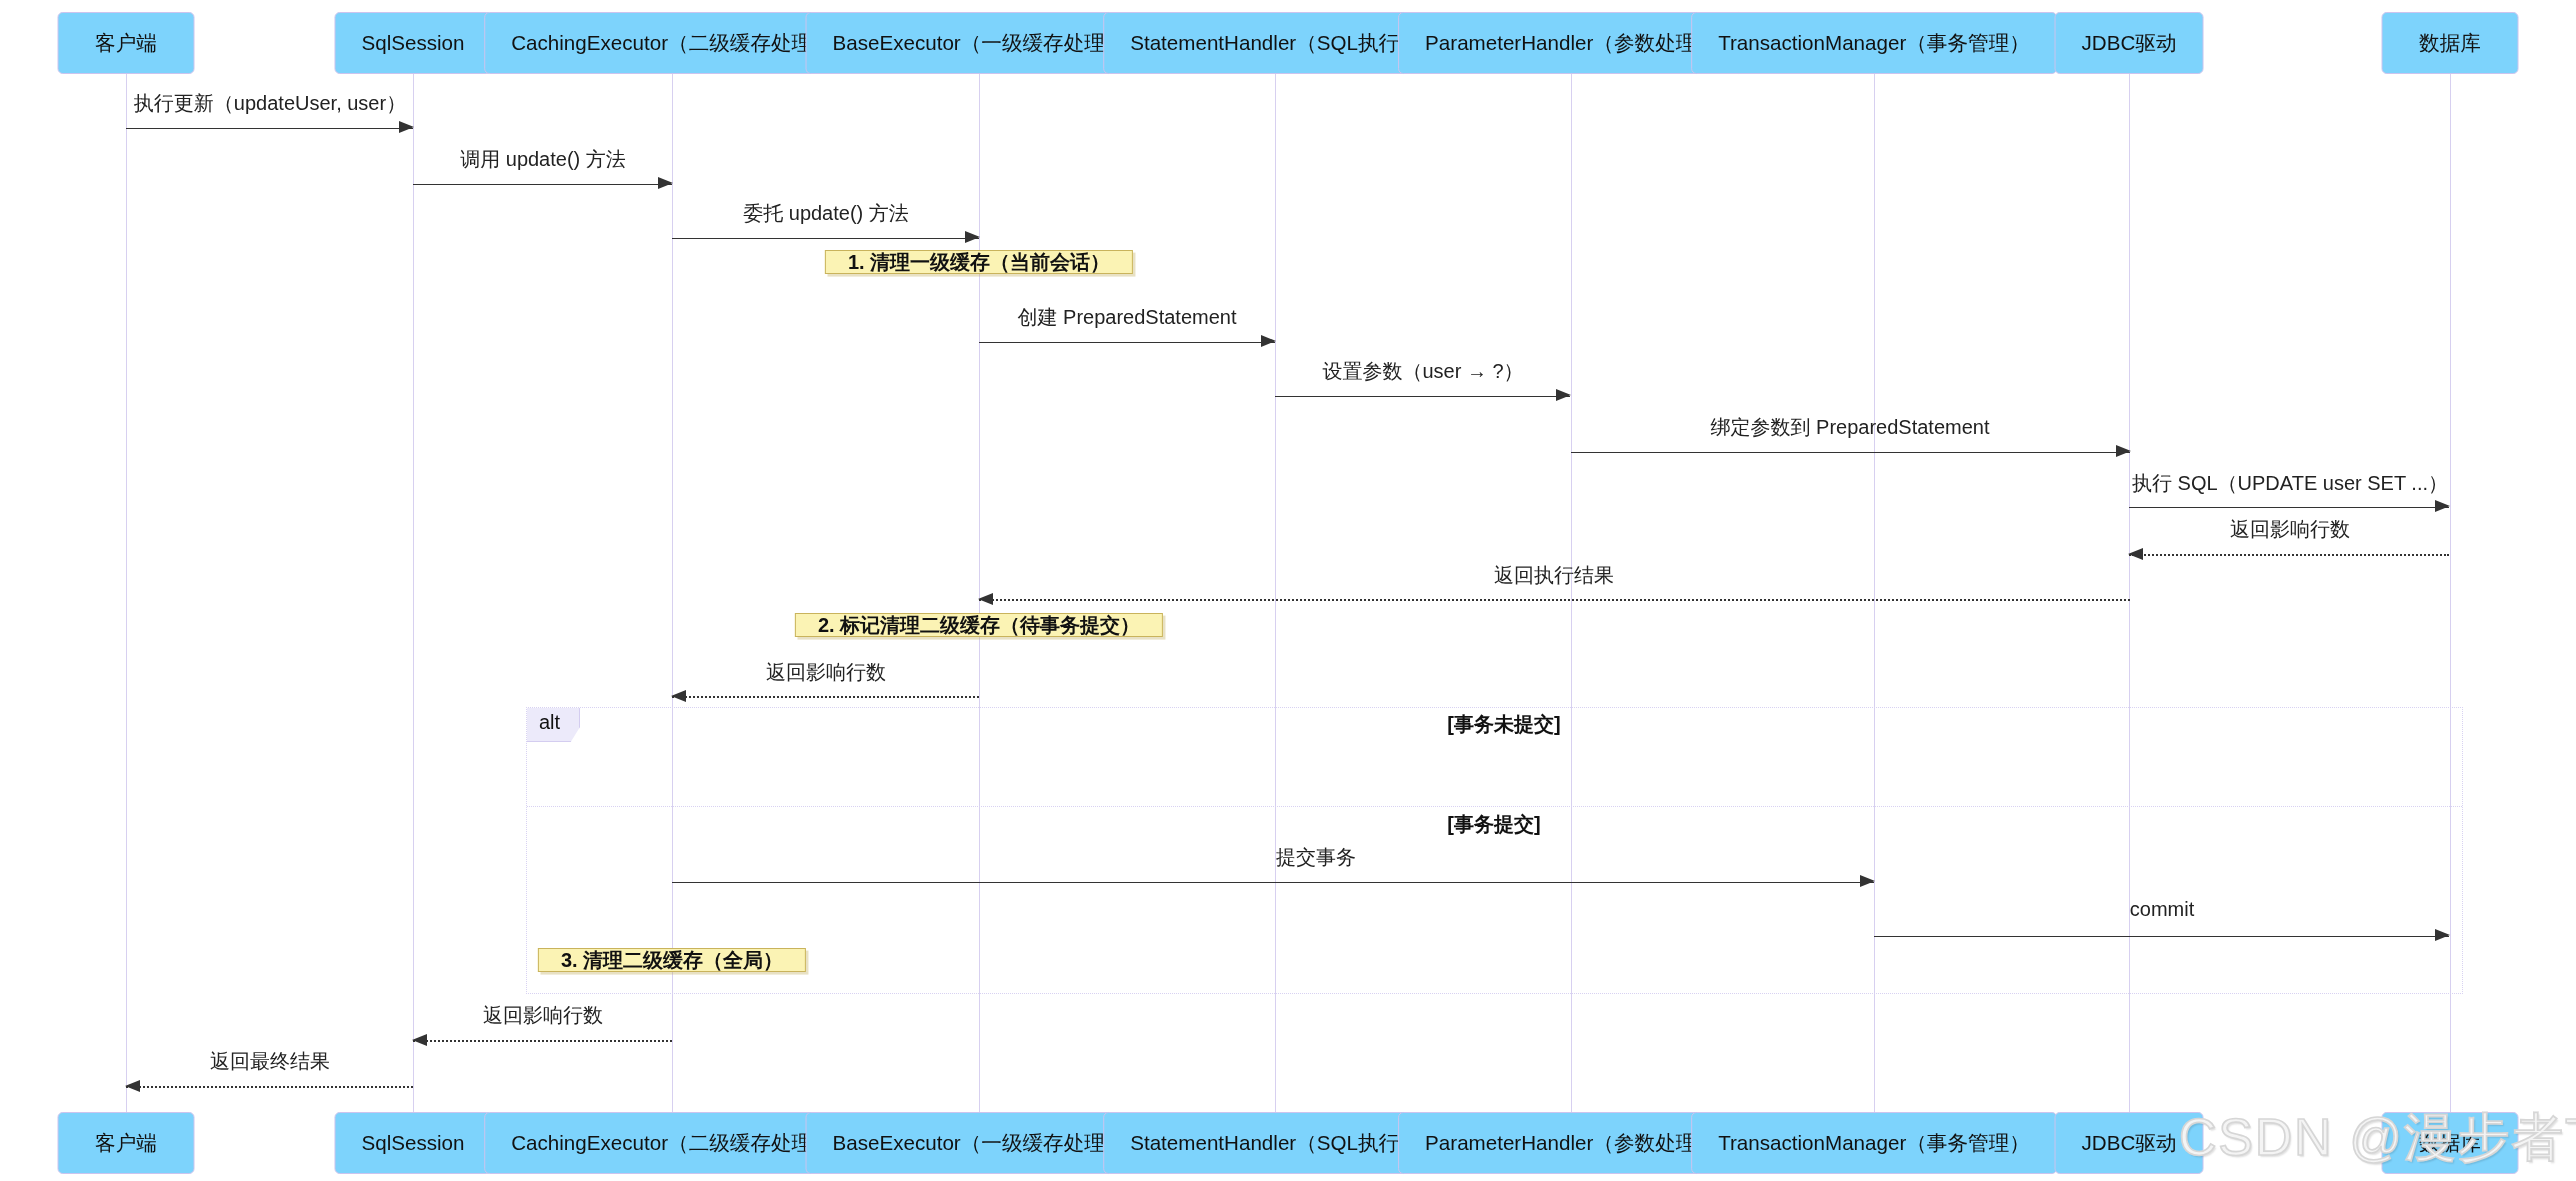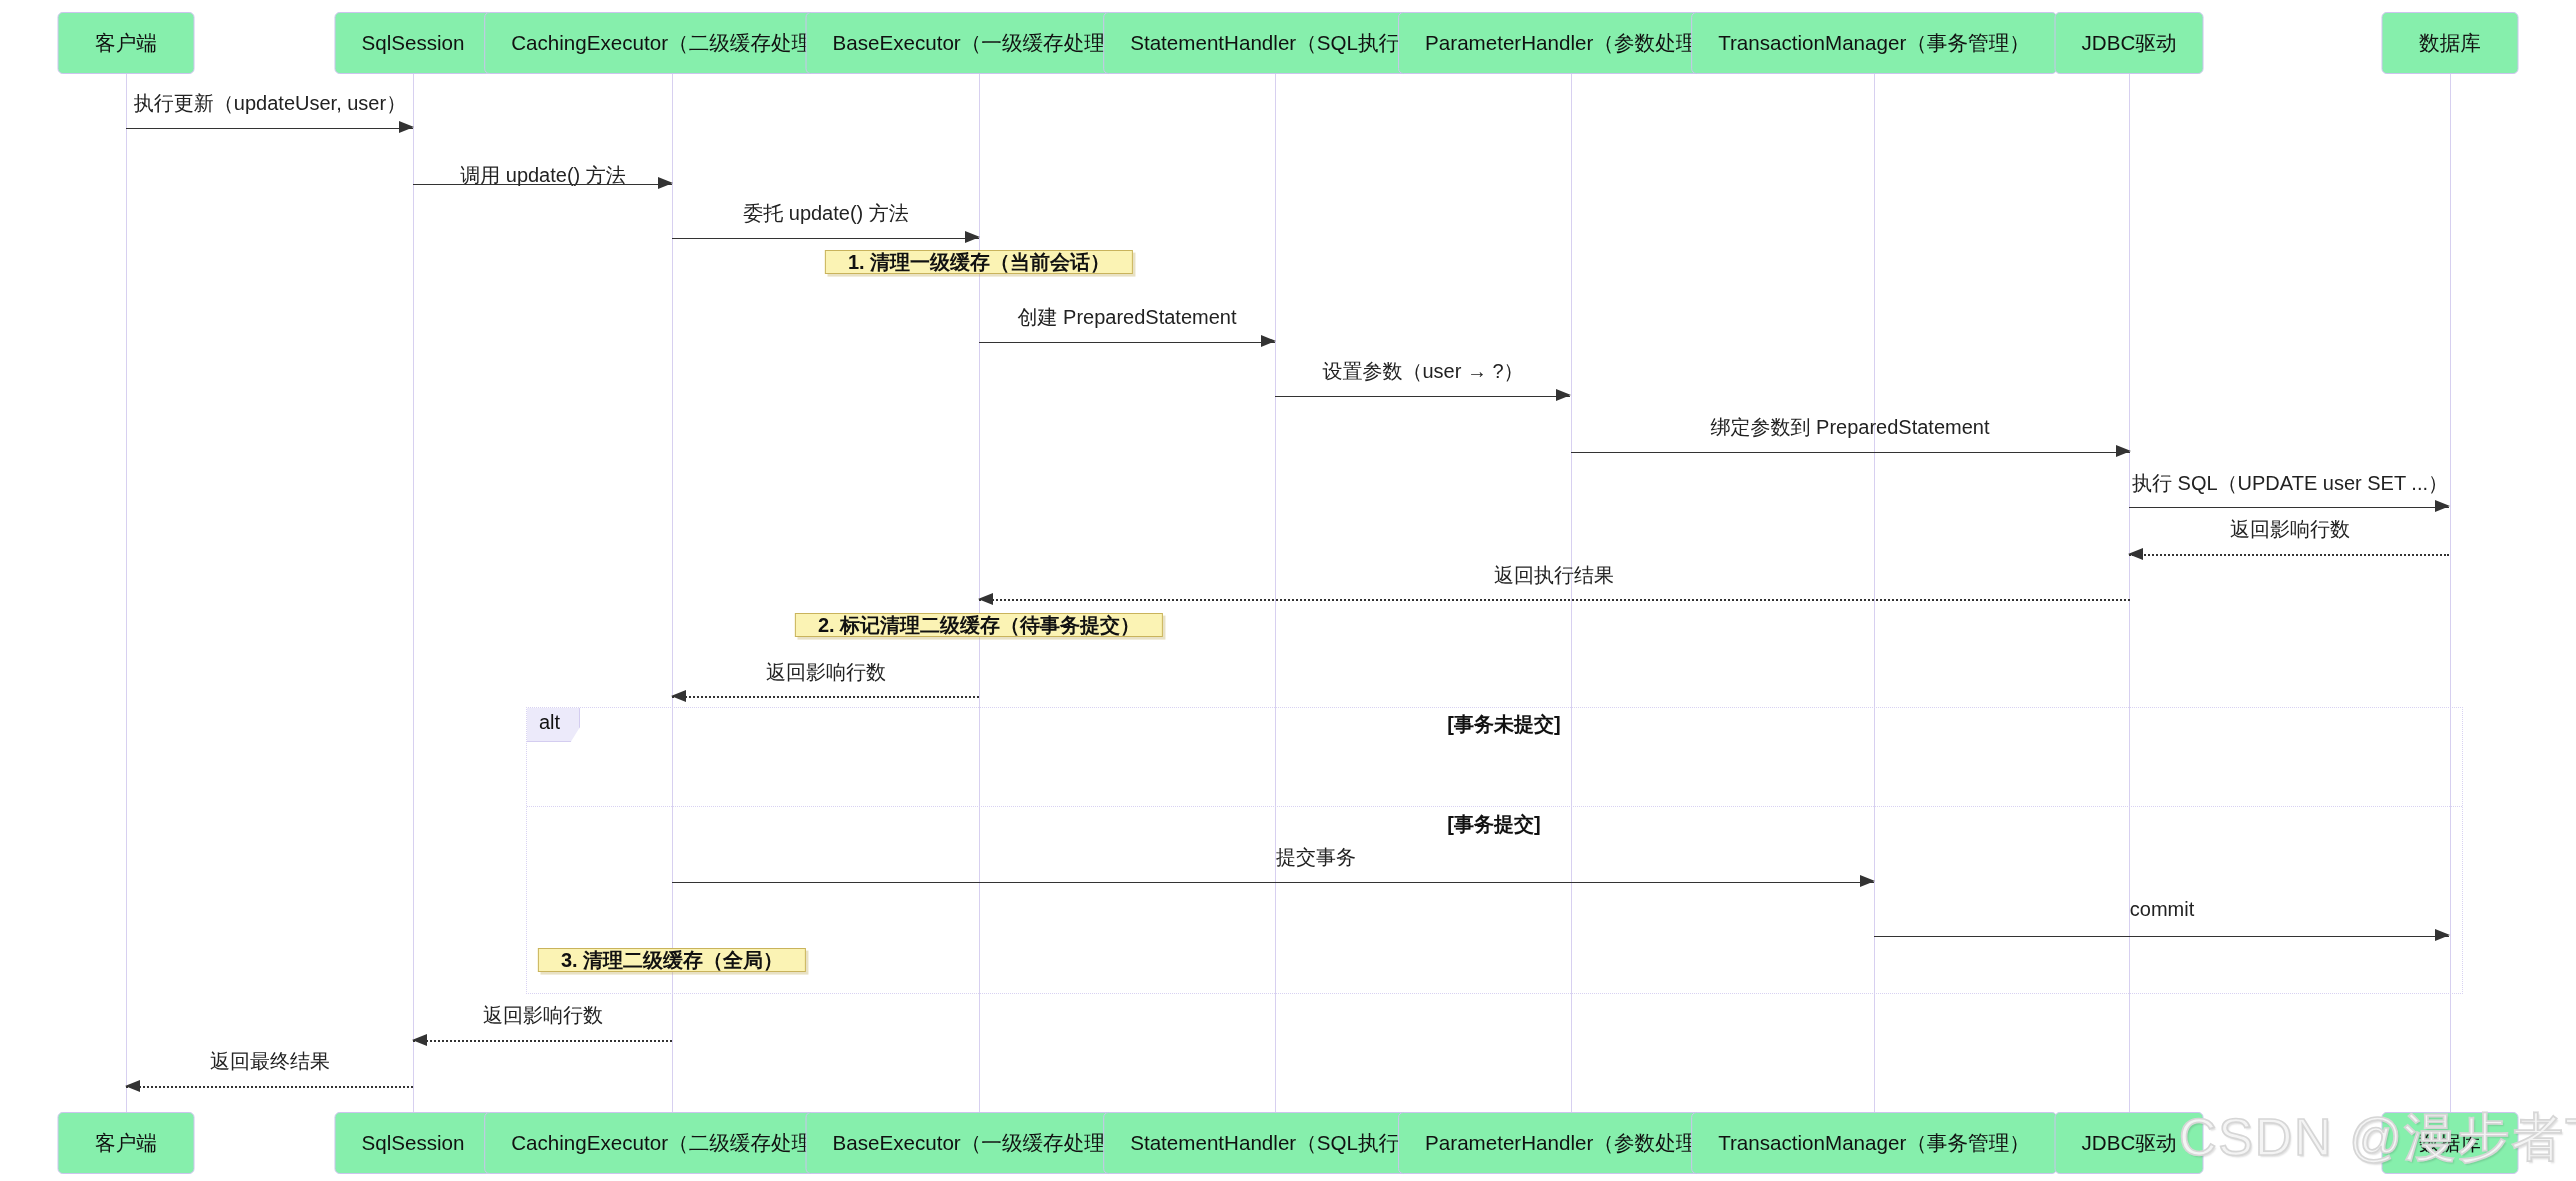--- a/index.html
+++ b/index.html
@@ -11,21 +11,21 @@
     color:#1a1a1a;
     overflow:hidden;
   }
   .lifeline{
     position:absolute;top:74px;height:1038px;width:0.9px;
     background:#d7d0f0;
   }
   .participant{
     position:absolute;height:62px;min-width:137px;
     transform:translateX(-50%);
-    background:#86efac;border:0.9px solid #ccc4ee;border-radius:5.2px;
+    background:#7dd3fc;border:0.9px solid #ccc4ee;border-radius:5.2px;
     display:flex;align-items:center;justify-content:center;
     padding:16px 26px;font-size:20.6px;white-space:nowrap;color:#111;
     box-sizing:border-box;z-index:5;
   }
   .participant.top{top:12px;}
   .participant.bottom{top:1112px;}
   .msg-label{
     position:absolute;transform:translateX(-50%);
     font-size:20px;color:#222;white-space:nowrap;z-index:3;
   }
@@ -113,21 +113,21 @@
   <div class="participant bottom" style="left:979px">BaseExecutor（一级缓存处理）</div>
   <div class="participant bottom" style="left:1275px">StatementHandler（SQL执行）</div>
   <div class="participant bottom" style="left:1571px">ParameterHandler（参数处理）</div>
   <div class="participant bottom" style="left:1874px">TransactionManager（事务管理）</div>
   <div class="participant bottom" style="left:2129px">JDBC驱动</div>
   <div class="participant bottom" style="left:2450px">数据库</div>
 
   <div class="msg-label" style="left:270px;top:90px">执行更新（updateUser, user）</div>
   <div class="arrow right" style="left:126px;top:128px;width:287px"></div>
 
-  <div class="msg-label" style="left:543px;top:162px">调用 update() 方法</div>
+  <div class="msg-label" style="left:543px;top:146px">调用 update() 方法</div>
   <div class="arrow right" style="left:413px;top:184px;width:259px"></div>
 
   <div class="msg-label" style="left:826px;top:200px">委托 update() 方法</div>
   <div class="arrow right" style="left:672px;top:238px;width:307px"></div>
 
   <div class="msg-label" style="left:1127px;top:304px">创建 PreparedStatement</div>
   <div class="arrow right" style="left:979px;top:342px;width:296px"></div>
 
   <div class="msg-label" style="left:1423px;top:358px">设置参数（user → ?）</div>
   <div class="arrow right" style="left:1275px;top:396px;width:295px"></div>

